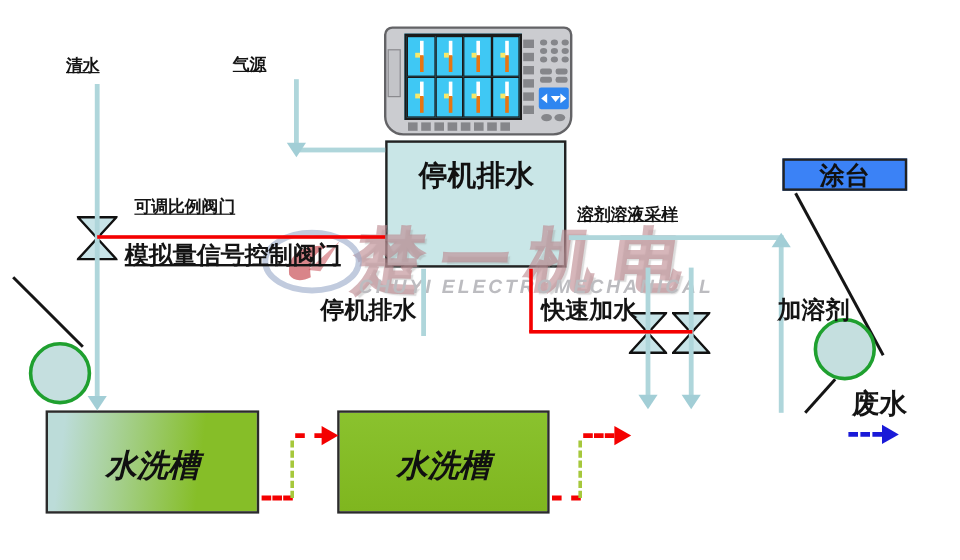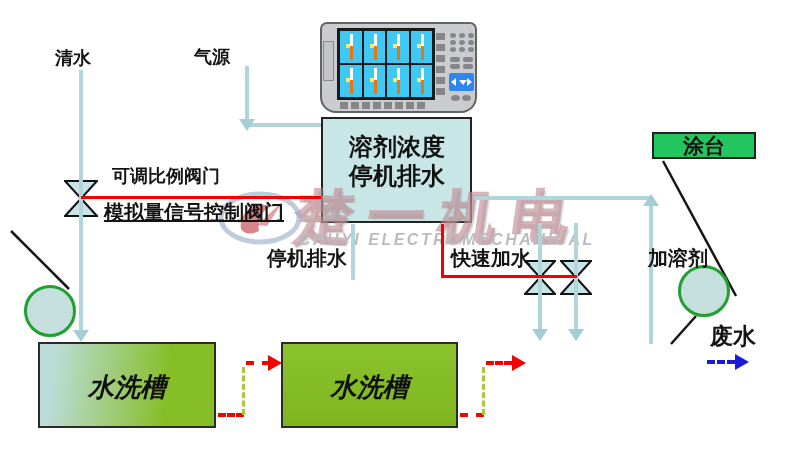--- a/index.html
+++ b/index.html
@@ -1,42 +1,42 @@
 <!DOCTYPE html>
 <html><head>
 <meta charset="utf-8">
 <style>
   html,body{margin:0;padding:0;background:#fff;}
   #canvas{position:relative;width:800px;height:467px;background:#fff;overflow:hidden;
           font-family:"Liberation Serif","DejaVu Serif",serif;color:#111;}
   .abs{position:absolute;}
   
   .lbl{position:absolute;z-index:50;white-space:nowrap;font-weight:600;color:#141414;}
-  .fs22{font-size:18px;} .fs20{font-size:20px;} .fs23{font-size:23px;}
+  .fs22{font-size:14px;text-decoration:underline;} .fs20{font-size:20px;} .fs23{font-size:23px;}
   
   .pipe{position:absolute;background:#AFD6DB;z-index:45;}
   .arr-down{position:absolute;width:0;height:0;z-index:45;
             border-left:8px solid transparent;border-right:8px solid transparent;border-top:12px solid #A2CED6;}
   .arr-up{position:absolute;width:0;height:0;z-index:45;
           border-left:8px solid transparent;border-right:8px solid transparent;border-bottom:12px solid #A2CED6;}
   
   .sig{position:absolute;background:#F40000;z-index:45;}
   
   .dash-red{position:absolute;height:0;border-top:4px dashed #F40000;z-index:45;}
   .dash-green-v{position:absolute;width:0;border-left:3px dashed #A6C83C;z-index:45;}
   .dash-blue{position:absolute;height:0;border-top:4px dashed #1A1AD8;z-index:45;}
   .arr-right-red{position:absolute;width:0;height:0;z-index:45;
             border-top:8px solid transparent;border-bottom:8px solid transparent;border-left:14px solid #F40000;}
   .arr-right-blue{position:absolute;width:0;height:0;z-index:45;
             border-top:8px solid transparent;border-bottom:8px solid transparent;border-left:14px solid #1A1AD8;}
   
   .procbox{position:absolute;background:#C9E6E7;border:2px solid #222;z-index:6;box-sizing:border-box;}
   #monitor-box{left:321px;top:117px;width:151px;height:106px;padding:14px 0 0 26px;
                font-size:24px;line-height:29px;font-weight:600;}
-  #coating-box{left:652px;top:132px;width:104px;height:27px;background:#22c55e;
+  #coating-box{left:652px;top:132px;width:104px;height:27px;background:#3b82f6;
                text-align:center;font-size:21px;line-height:24px;font-weight:600;}
   
   .tank{position:absolute;border:2px solid #2b2b2b;z-index:2;box-sizing:border-box;font-style:italic;}
   #tank1{left:38px;top:342px;width:178px;height:86px;background:linear-gradient(97deg,#BCDCD9 8%,#86BE28 72%);}
   #tank2{left:281px;top:342px;width:177px;height:86px;background:linear-gradient(180deg,#8AC22E 0%,#7FB61F 100%);}
   #tank3{left:528px;top:342px;width:175px;height:86px;background:linear-gradient(100deg,#86BE28 6%,#2F3A96 82%);}
   .tank-label{position:absolute;left:50%;top:50%;transform:translate(-50%,-42%);
               font-size:26px;font-weight:bold;color:#101010;white-space:nowrap;}
   
   .roller{position:absolute;width:52px;height:52px;border-radius:50%;background:#C5DFDF;
@@ -168,21 +168,20 @@
         <div class="tri-d"></div>
         <div class="tri-r"></div>
     </div>
     <div class="abs dev-ovals">
       <div class="oval"></div>
         <div class="oval"></div>
     </div>
   </div>
 
   <div id="monitor-box" class="procbox">
-    <div>溶剂浓度</div>
     <div>停机排水</div>
   </div>
   <div id="coating-box" class="procbox">
     <span>涂台</span>
   </div>
 
   <div id="tank1" class="tank">
     <div class="tank-label">水洗槽</div>
   </div>
   <div id="tank2" class="tank">
@@ -243,20 +242,21 @@
   <div class="dash-red" style="left:486px;top:361px;width:26px;"></div>
   <div class="arr-right-red" style="left:512px;top:355px;"></div>
 
   <div class="dash-blue" style="left:707px;top:360px;width:28px;"></div>
   <div class="arr-right-blue" style="left:735px;top:354px;"></div>
 
   <div class="lbl fs22" style="left:55px;top:46px;">清水</div>
   <div class="lbl fs22" style="left:194px;top:45px;">气源</div>
   <div class="lbl fs22" style="left:112px;top:164px;">可调比例阀门</div>
   <div class="lbl fs20" style="left:104px;top:199px;text-decoration:underline;">模拟量信号控制阀门</div>
+  <div class="lbl fs22" style="left:481px;top:170px;">溶剂溶液采样</div>
   <div class="lbl fs20" style="left:267px;top:245px;">停机排水</div>
   <div class="lbl fs20" style="left:451px;top:245px;">快速加水</div>
   <div class="lbl fs20" style="left:604px;top:245px;margin-left:44px;">加溶剂</div>
   <div class="lbl fs23" style="left:710px;top:321px;">废水</div>
 
   <div id="wm-cn" class="abs">楚一机电</div>
   <div id="wm-en" class="abs">CHUYI ELECTROMECHANICAL</div>
   <svg id="wm-swirl" class="abs" width="86" height="54">
     <ellipse cx="43" cy="27" rx="39" ry="24" fill="none" stroke="#97A8C8" stroke-width="5" opacity="0.6"></ellipse>
     <path d="M24 38 C22 22 34 12 56 14 C44 20 40 28 42 40 C34 44 27 43 24 38 Z" fill="#C4424A" opacity="0.65"></path>

